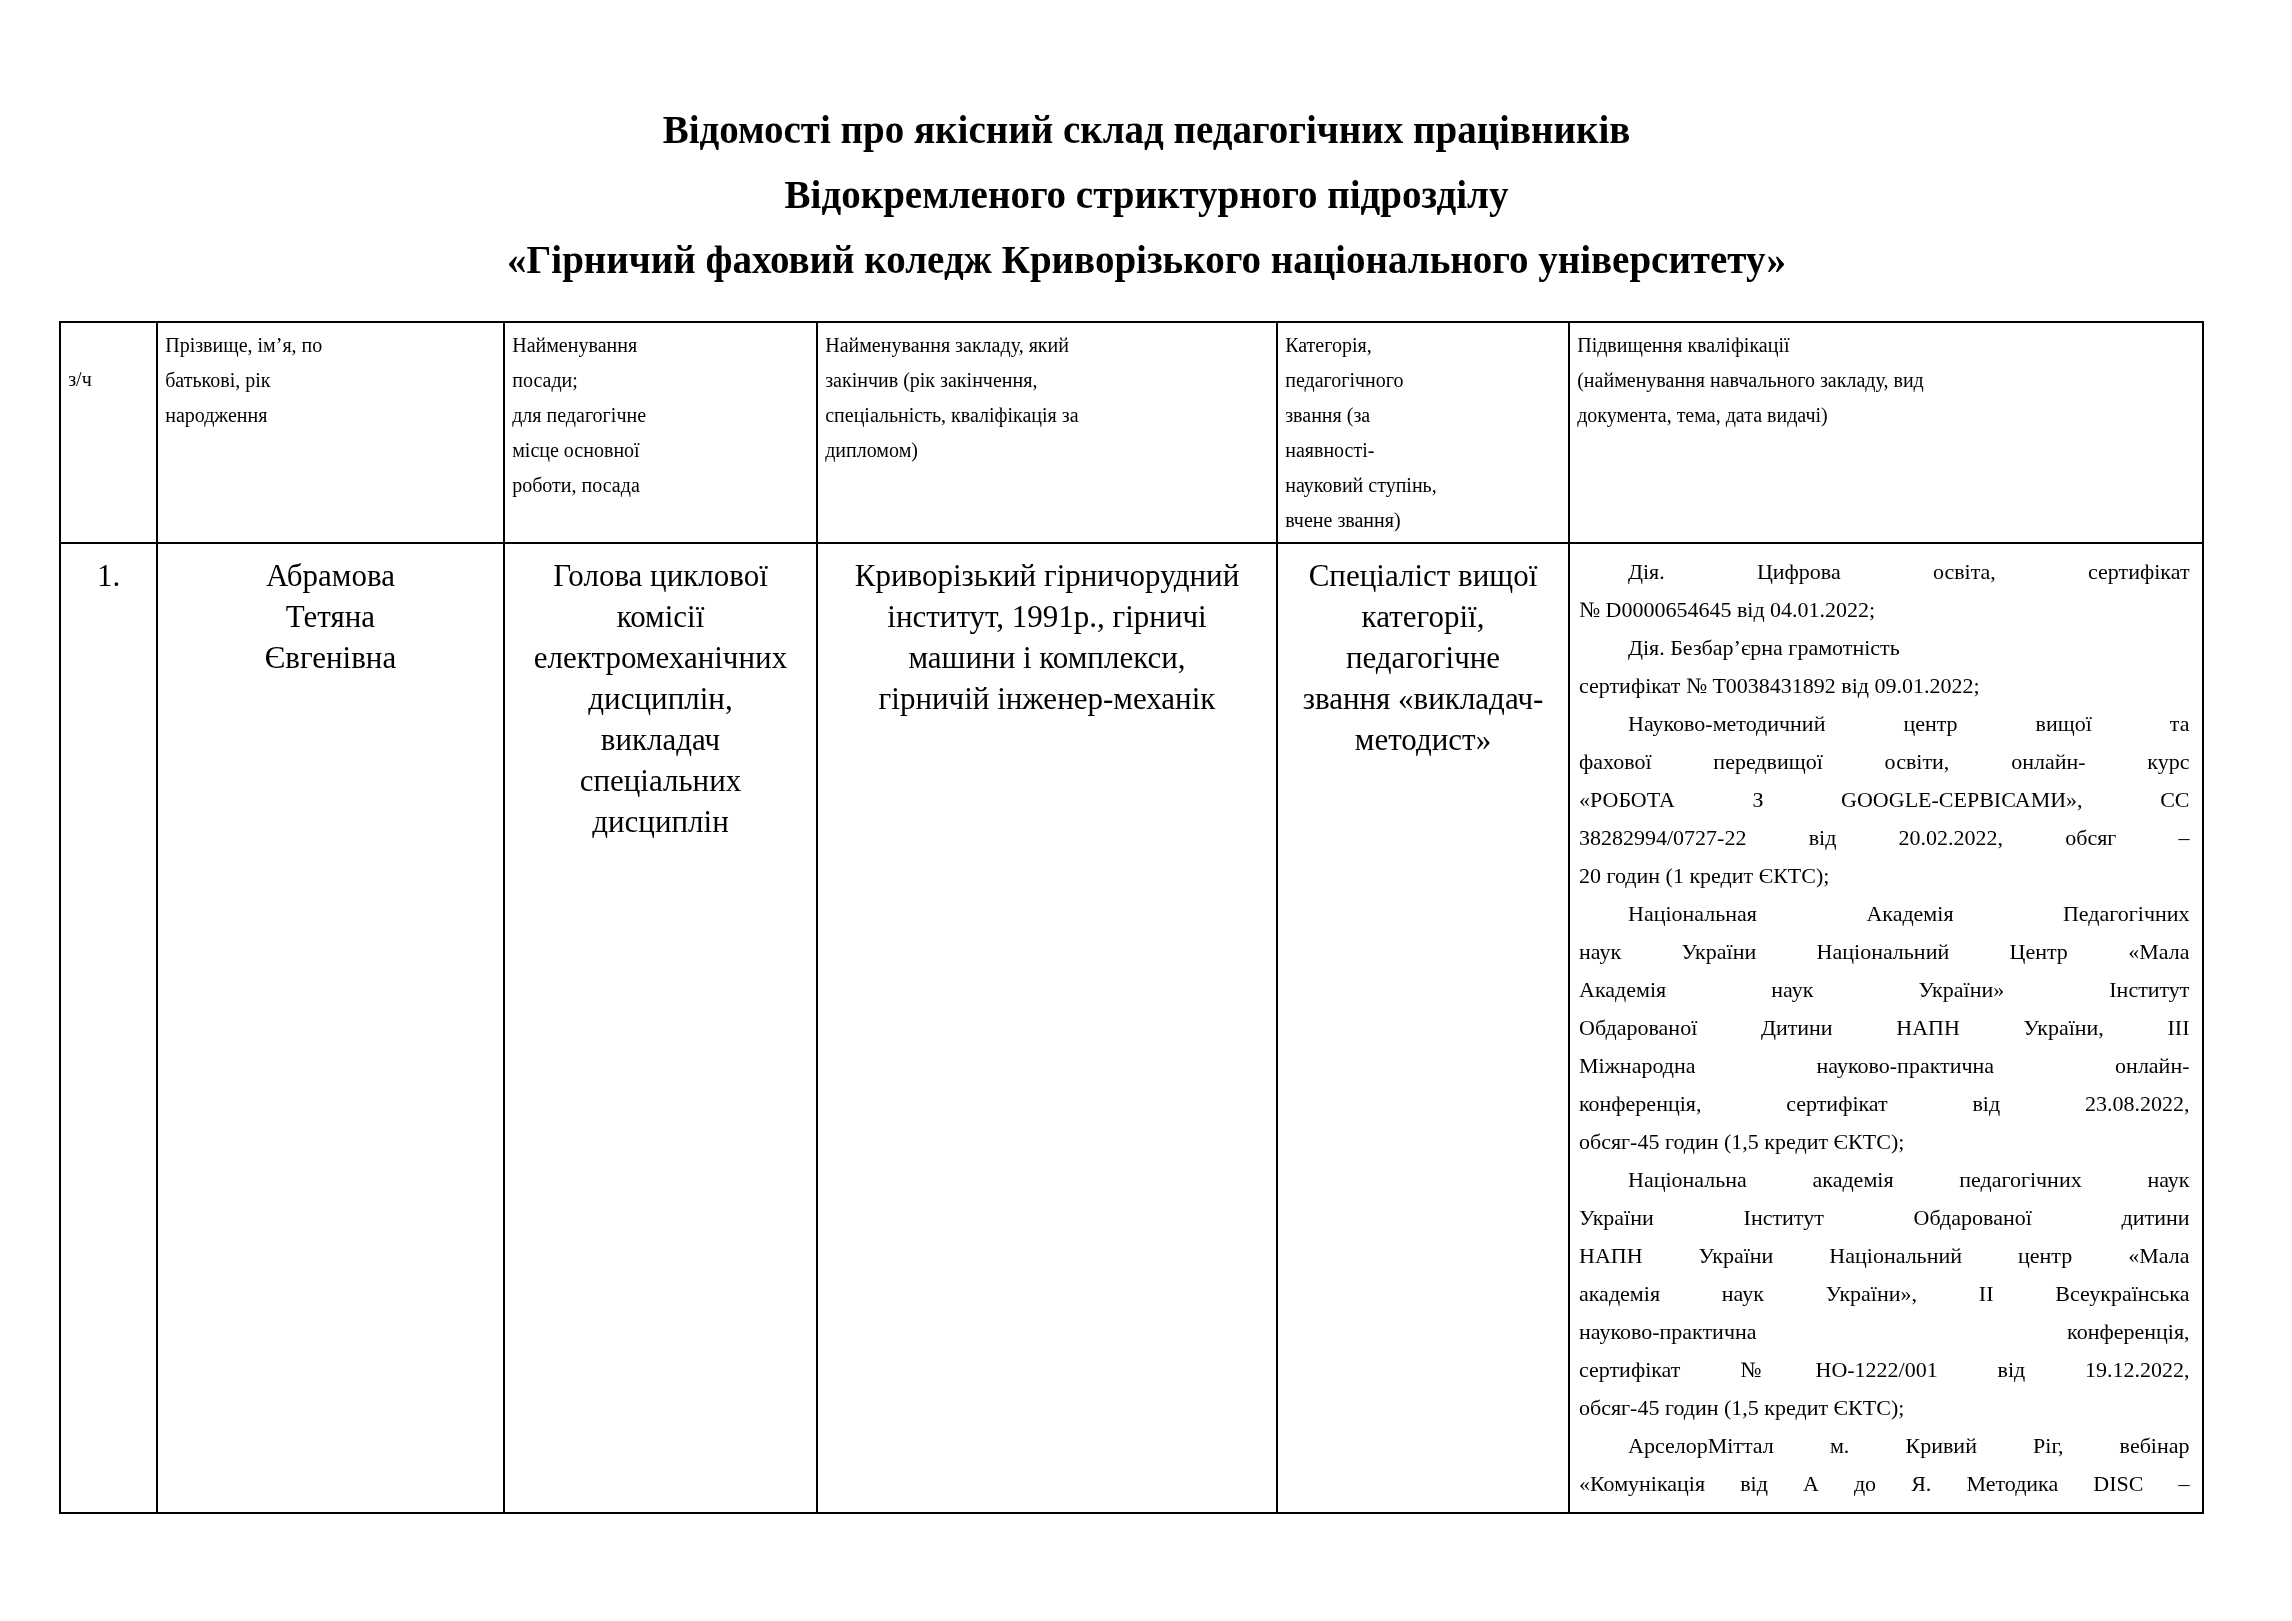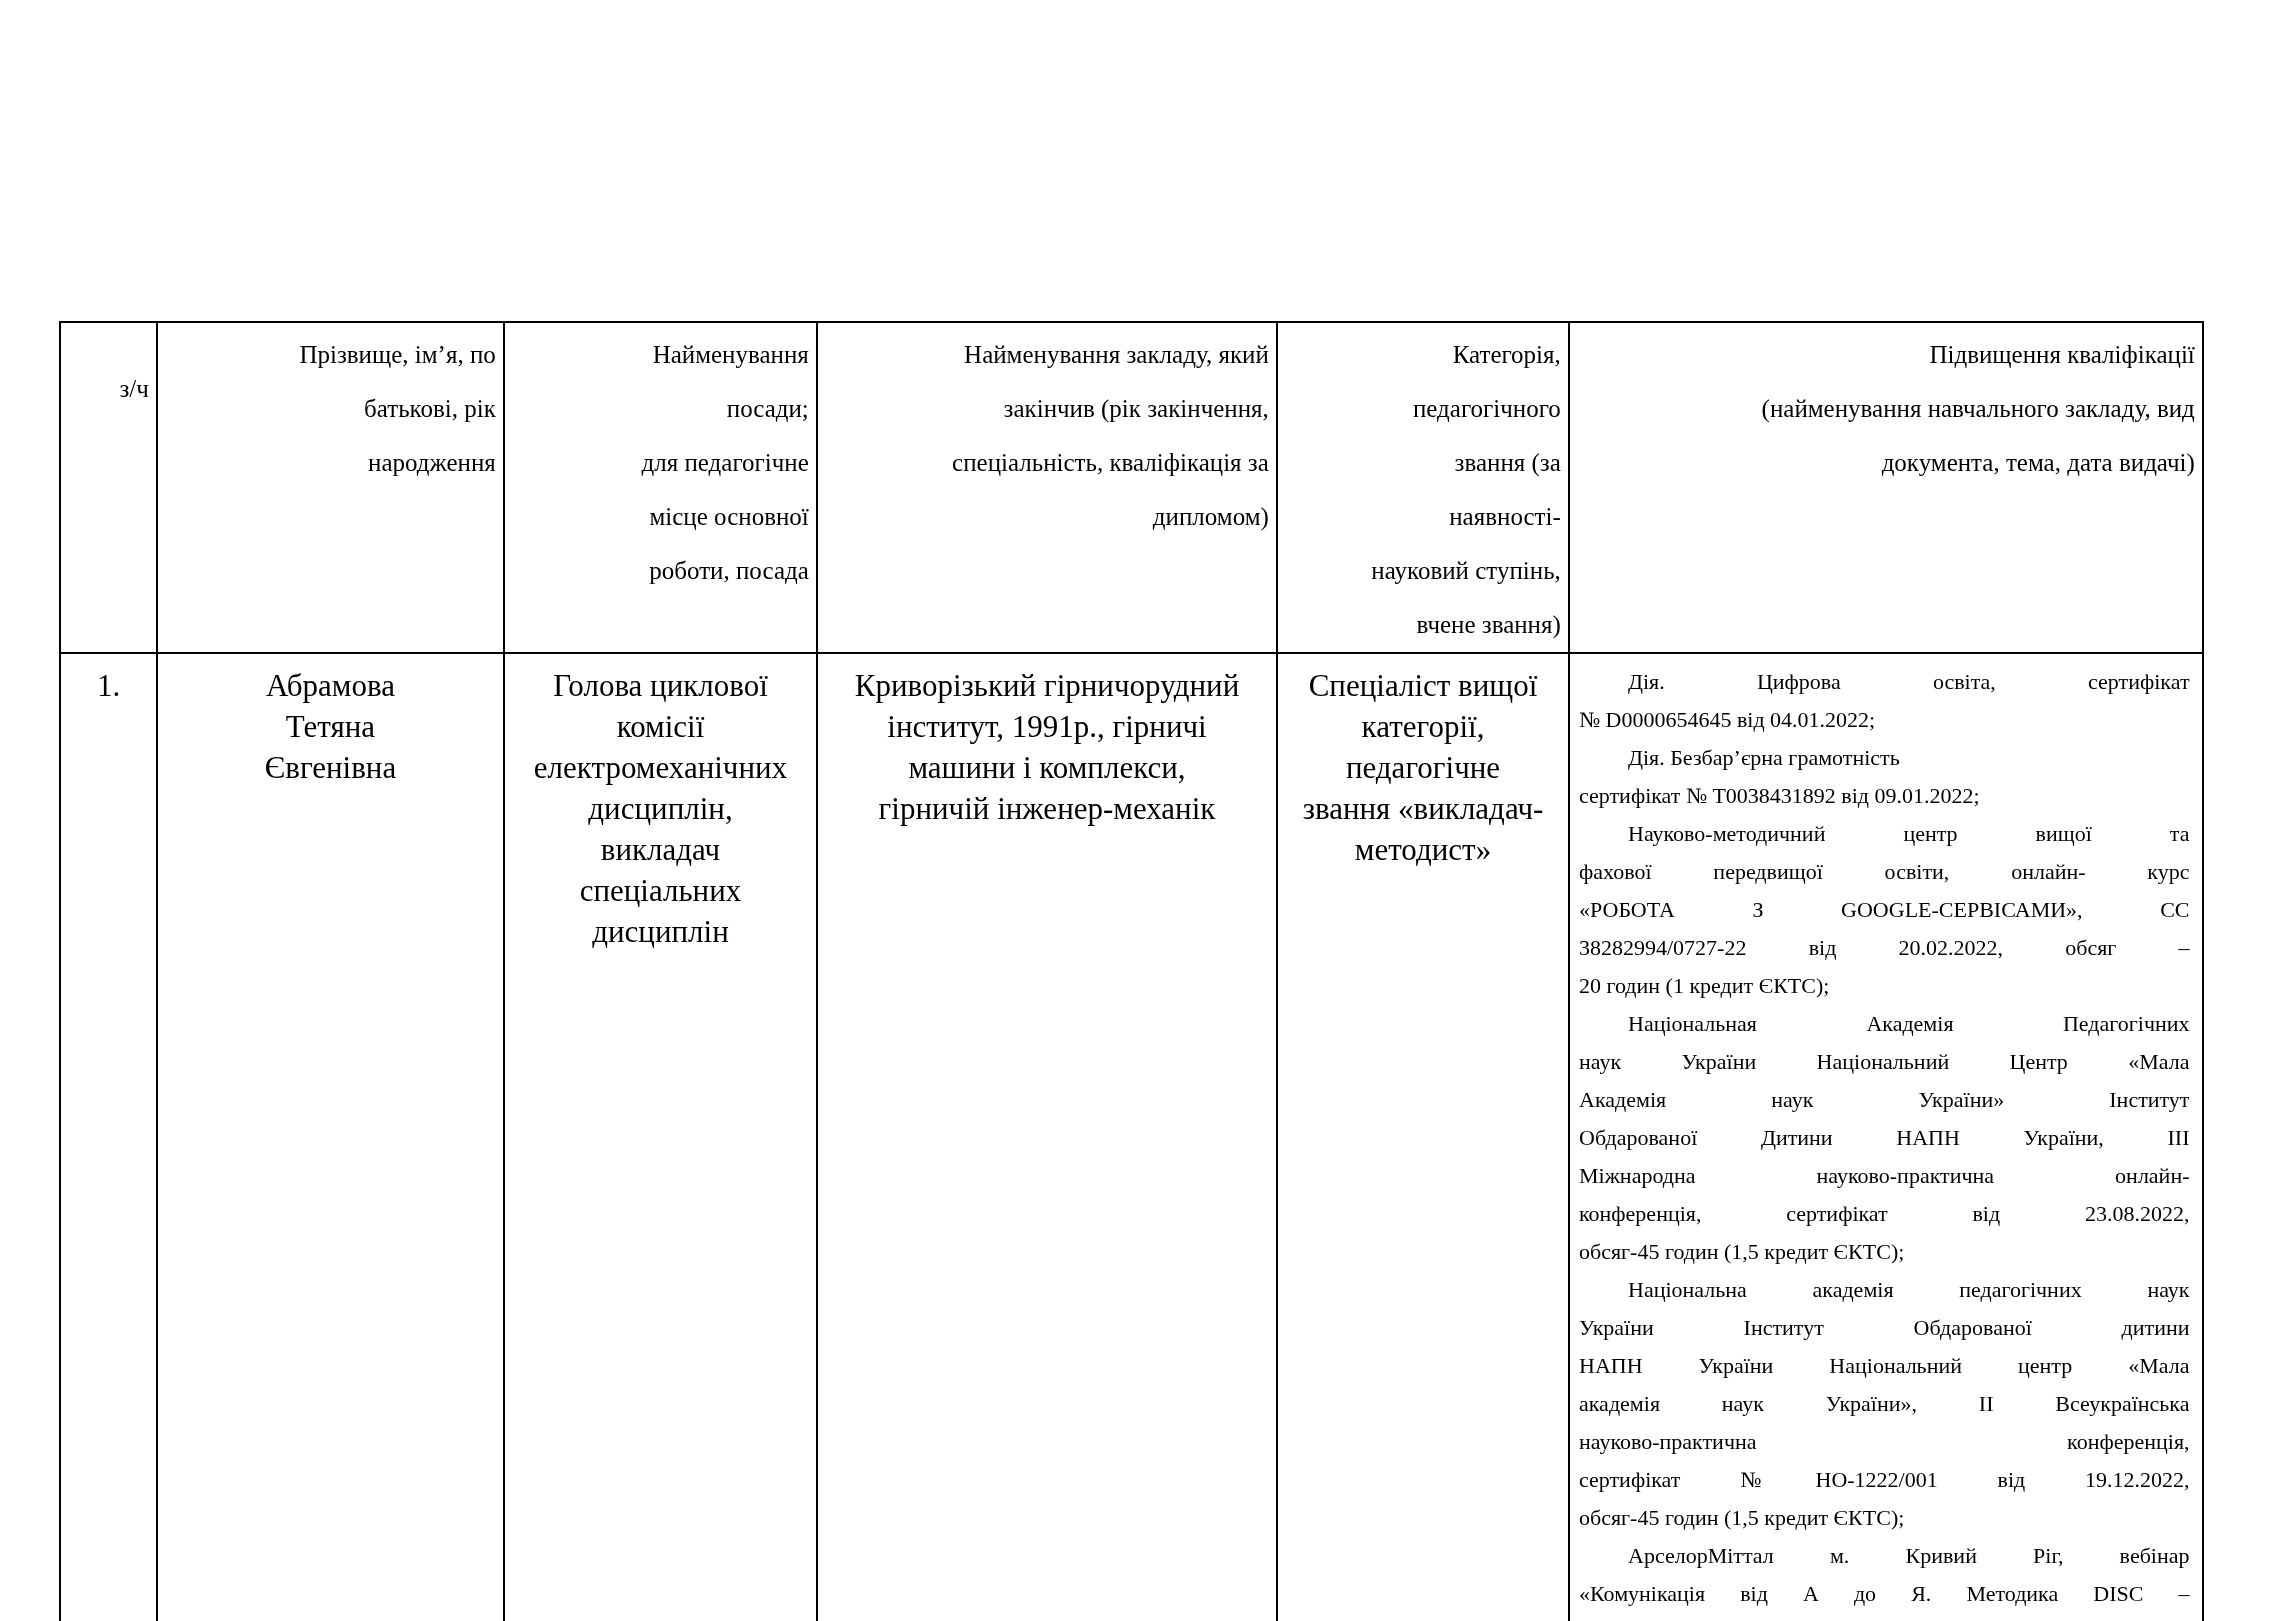--- a/index.html
+++ b/index.html
@@ -37,23 +37,23 @@
   }
   table.staff td {
     border: 2.7px solid #000000;
     vertical-align: top;
     overflow: hidden;
   }
   tr.header-row { height: 221px; }
   tr.data-row   { height: 970px; }
 
   td.hcell {
-    text-align: right;
-    font-size: 25px;
-    line-height: 54px;
+    text-align: left;
+    font-size: 20px;
+    line-height: 35px;
     padding: 5.4px 7.2px 0 7.2px;
     white-space: pre-line;
   }
   td.hcell.num-col { padding-top: 39px; border-radius: 14px; }
 
   td.dcell {
     text-align: center;
     font-size: 31px;
     line-height: 41px;
     padding: 10.7px 7.2px 0 7.2px;
@@ -72,20 +72,23 @@
     text-justify: inter-word;
   }
   .q-line.stretch { text-align-last: justify; }
   .q-line.indent  { text-indent: 49px; }
 </style>
 </head>
 <body>
 
 <div class="page">
 
+  <div class="doc-title">Відомості про якісний склад педагогічних працівників
+Відокремленого стриктурного підрозділу
+«Гірничий фаховий коледж Криворізького національного університету»</div>
 
   <table class="staff">
     <colgroup>
       <col style="width:97px">
       <col style="width:347px">
       <col style="width:313px">
       <col style="width:460px">
       <col style="width:292px">
       <col style="width:634px">
     </colgroup>

